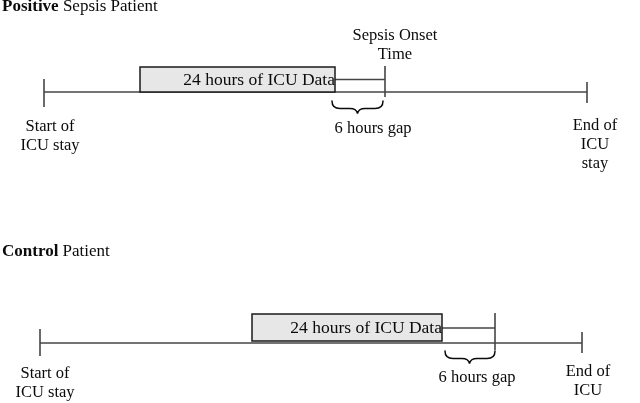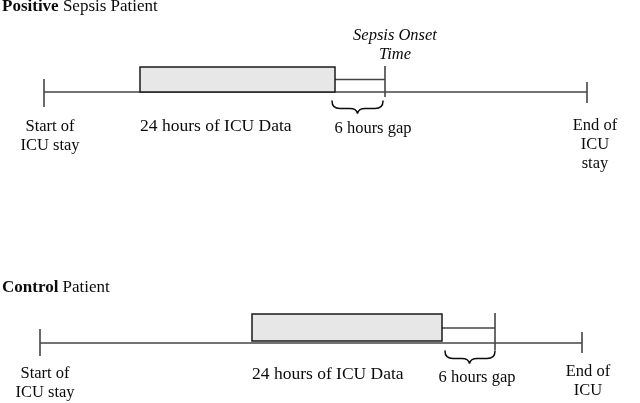--- a/index.html
+++ b/index.html
@@ -48,30 +48,29 @@
   .title {
     position: absolute;
     font-size: 17px;
     line-height: 20px;
     white-space: nowrap;
   }
   .title .b { font-weight: bold; }
   .box-label {
     position: absolute;
     font-size: 17.5px;
-    text-align: left;
+    text-align: right;
     white-space: nowrap;
-    margin-top: 46px;
   }
   .box-label-1 { left: 140px; top: 67px; width: 195px; line-height: 25px; height: 25px; }
   .box-label-2 { left: 252px; top: 314px; width: 190px; line-height: 27px; height: 27px; }
 
   .title-1 { left: 2px; top: -4px; }
-  .title-2 { left: 2px; top: 241px; margin-top: 36px; }
-  .onset-1 { left: 395px; top: 25px; font-style: italic; }
+  .title-2 { left: 2px; top: 241px; }
+  .onset-1 { left: 395px; top: 25px; }
   .gap-1   { left: 373px; top: 118px; }
   .start-1 { left: 50px;  top: 116px; }
   .end-1   { left: 595px; top: 115px; }
   .onset-2 { left: 510px; top: 260px; }
   .gap-2   { left: 477px; top: 367px; }
   .start-2 { left: 45px;  top: 363px; }
   .end-2   { left: 588px; top: 361px; }
 </style>
 </head>
 <body>

